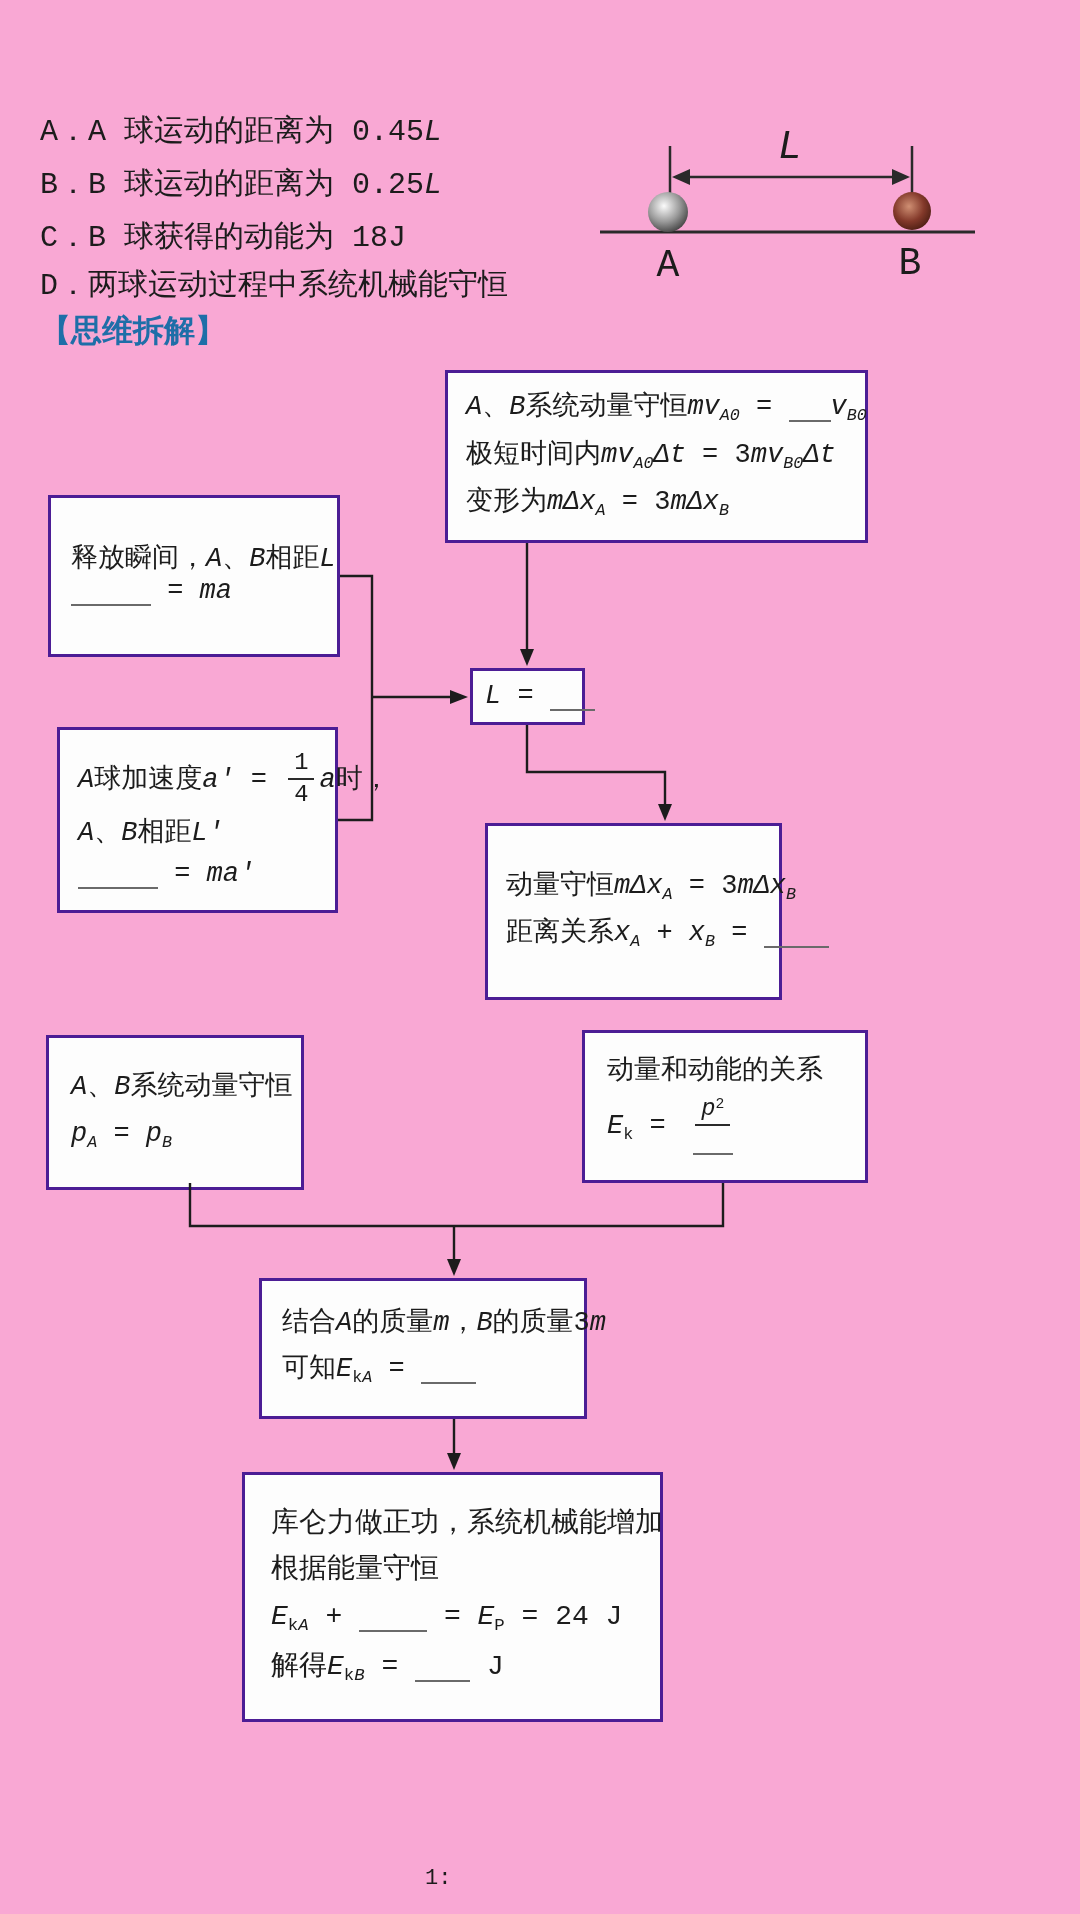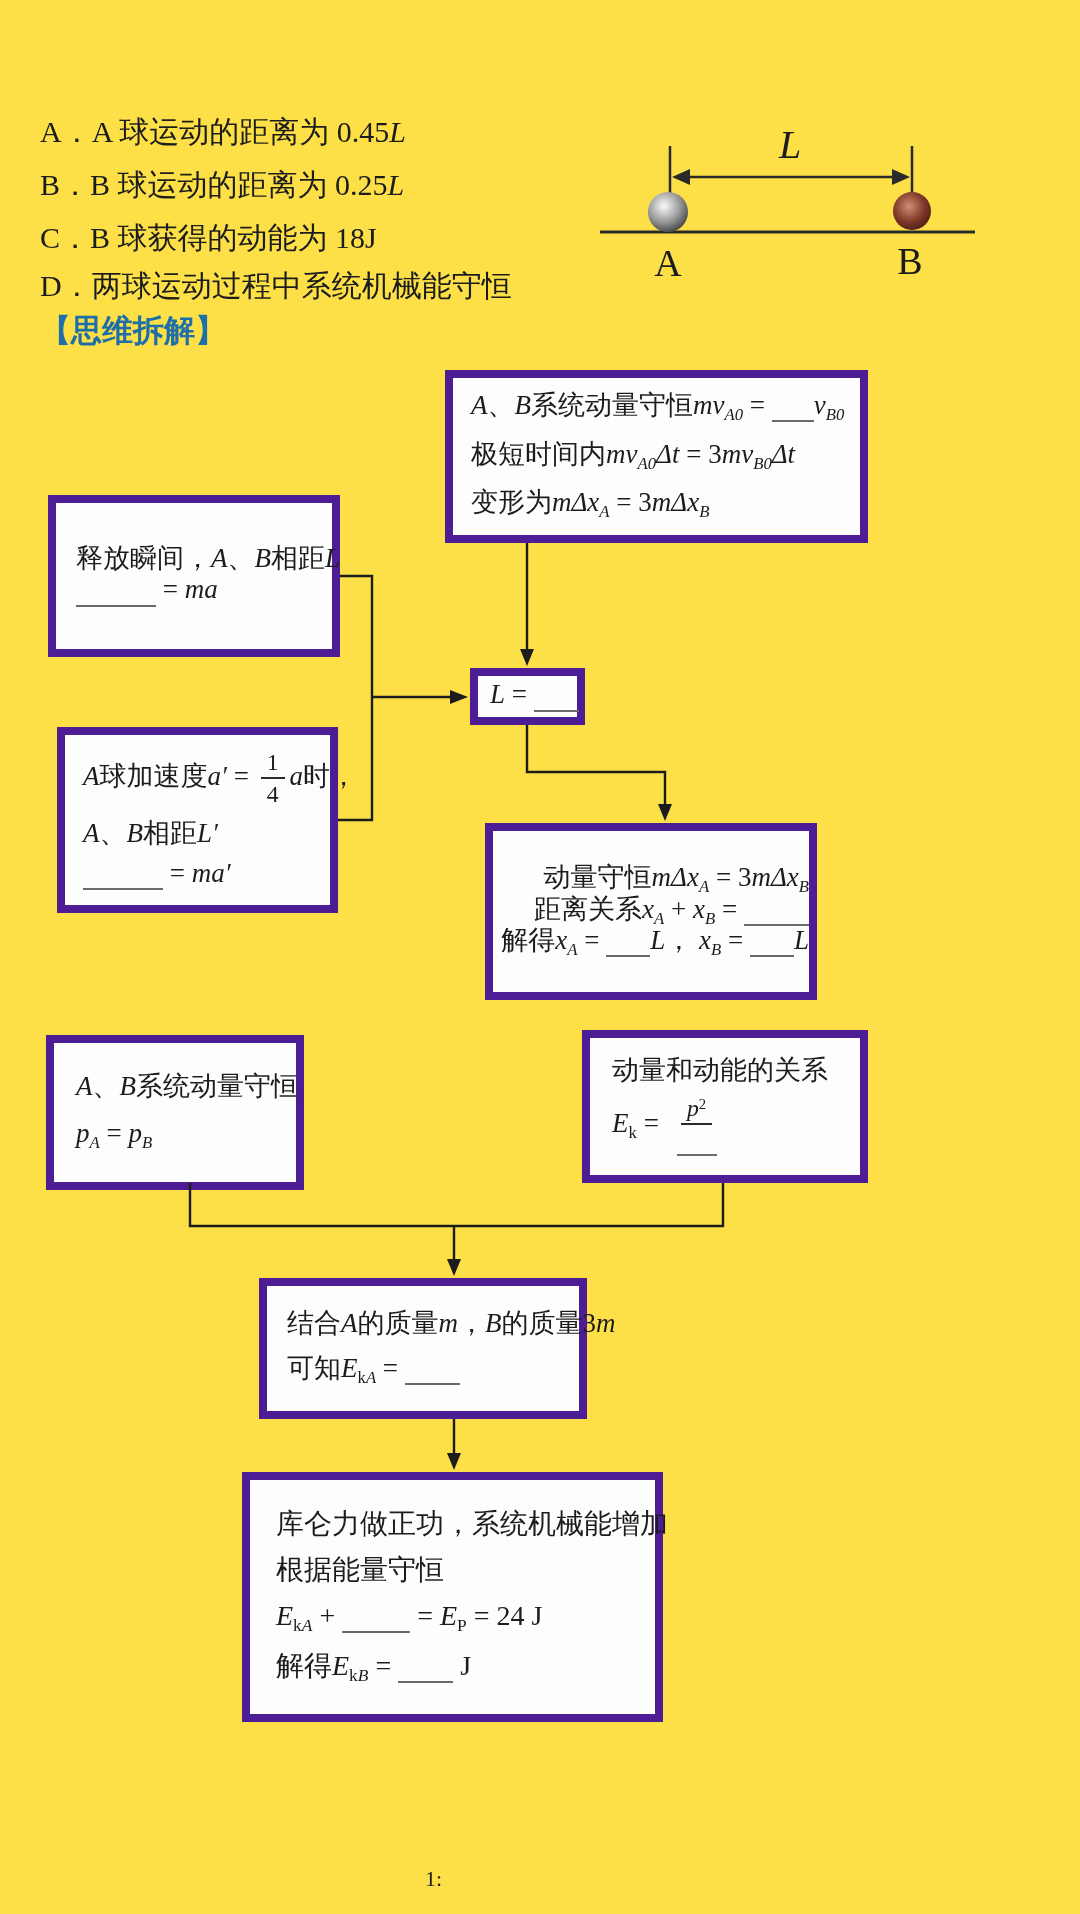--- a/index.html
+++ b/index.html
@@ -1,26 +1,26 @@
 <!DOCTYPE html>
 <html><head>
 <meta charset="utf-8">
 <style>
   html,body{margin:0;padding:0;background:#ffffff;}
   .page{
-    position:relative;width:1080px;height:1914px;background:#fde047;
-    font-family:Liberation Serif, serif;color:#1c1c1c;overflow:hidden;
+    position:relative;width:1080px;height:1914px;background:#f9a8d4;
+    font-family:Liberation Mono, monospace;color:#1c1c1c;overflow:hidden;
   }
   
   .option{position:absolute;left:40px;font-size:30px;line-height:36px;white-space:nowrap;}
   
   .section-header{position:absolute;left:40px;top:310px;font-size:31px;font-weight:bold;}
   
   .fbox{
-    position:absolute;border:8px solid #4c1d95;background:#fdfdfd;
+    position:absolute;border:3px solid #4c1d95;background:#fdfdfd;
     display:flex;flex-direction:column;justify-content:center;
     box-sizing:border-box;font-size:27px;
   }
   .fline{white-space:nowrap;line-height:1.0;}
   .seg-i{font-style:italic;}
   .seg-sub{font-size:0.62em;vertical-align:-0.35em;}
   .seg-sup{font-size:0.62em;vertical-align:0.45em;}
   .seg-blank{display:inline-block;height:1em;border-bottom:2px solid #6a6a6a;vertical-align:-0.3em;}
   .frac{display:inline-flex;flex-direction:column;align-items:center;vertical-align:middle;margin:0 5px;font-size:0.88em;line-height:1.05;}
   .frac-num{padding:0 6px 2px;border-bottom:2px solid #2a2a2a;}
@@ -92,24 +92,23 @@
           <span class="frac-den"><span>4</span></span>
         </span><span class="seg-i">a</span><span>时，</span></div>
     <div class="fline"><span class="seg-i">A</span><span>、</span><span class="seg-i">B</span><span>相距</span><span class="seg-i">L′</span></div>
     <div class="fline"><span class="seg-blank" style="width: 80px;"></span><span> = </span><span class="seg-i">ma′</span></div>
   </div>
 
   <div class="fbox" style="left:470px;top:668px;width:115px;height:57px;padding-left:12px;">
     <div class="fline"><span class="seg-i">L</span><span> = </span><span class="seg-blank" style="width: 45px;"></span></div>
   </div>
 
-  <div class="fbox" style="left:485px;top:823px;width:332px;height:177px;padding-left:18px;align-items:flex-end;">
+  <div class="fbox" style="left:485px;top:823px;width:297px;height:177px;padding-left:18px;gap:15px;">
     <div class="fline"><span>动量守恒</span><span class="seg-i">mΔx</span><span class="seg-sub seg-i">A</span><span> = 3</span><span class="seg-i">mΔx</span><span class="seg-sub seg-i">B</span></div>
     <div class="fline"><span>距离关系</span><span class="seg-i">x</span><span class="seg-sub seg-i">A</span><span> + </span><span class="seg-i">x</span><span class="seg-sub seg-i">B</span><span> = </span><span class="seg-blank" style="width: 65px;"></span></div>
-    <div class="fline"><span>解得</span><span class="seg-i">x</span><span class="seg-sub seg-i">A</span><span> = </span><span class="seg-blank" style="width: 44px;"></span><span class="seg-i">L</span><span>， </span><span class="seg-i">x</span><span class="seg-sub seg-i">B</span><span> = </span><span class="seg-blank" style="width: 44px;"></span><span class="seg-i">L</span></div>
   </div>
 
   <div class="fbox" style="left:46px;top:1028px;width:258px;height:155px;padding-left:22px;gap:20px;margin-top:7px;">
     <div class="fline"><span class="seg-i">A</span><span>、</span><span class="seg-i">B</span><span>系统动量守恒</span></div>
     <div class="fline"><span class="seg-i">p</span><span class="seg-sub seg-i">A</span><span> = </span><span class="seg-i">p</span><span class="seg-sub seg-i">B</span></div>
   </div>
 
   <div class="fbox" style="left:582px;top:1030px;width:286px;height:153px;padding-left:22px;gap:12px;">
     <div class="fline"><span>动量和动能的关系</span></div>
     <div class="fline"><span class="seg-i">E</span><span class="seg-sub">k</span><span> = </span><span class="frac">

